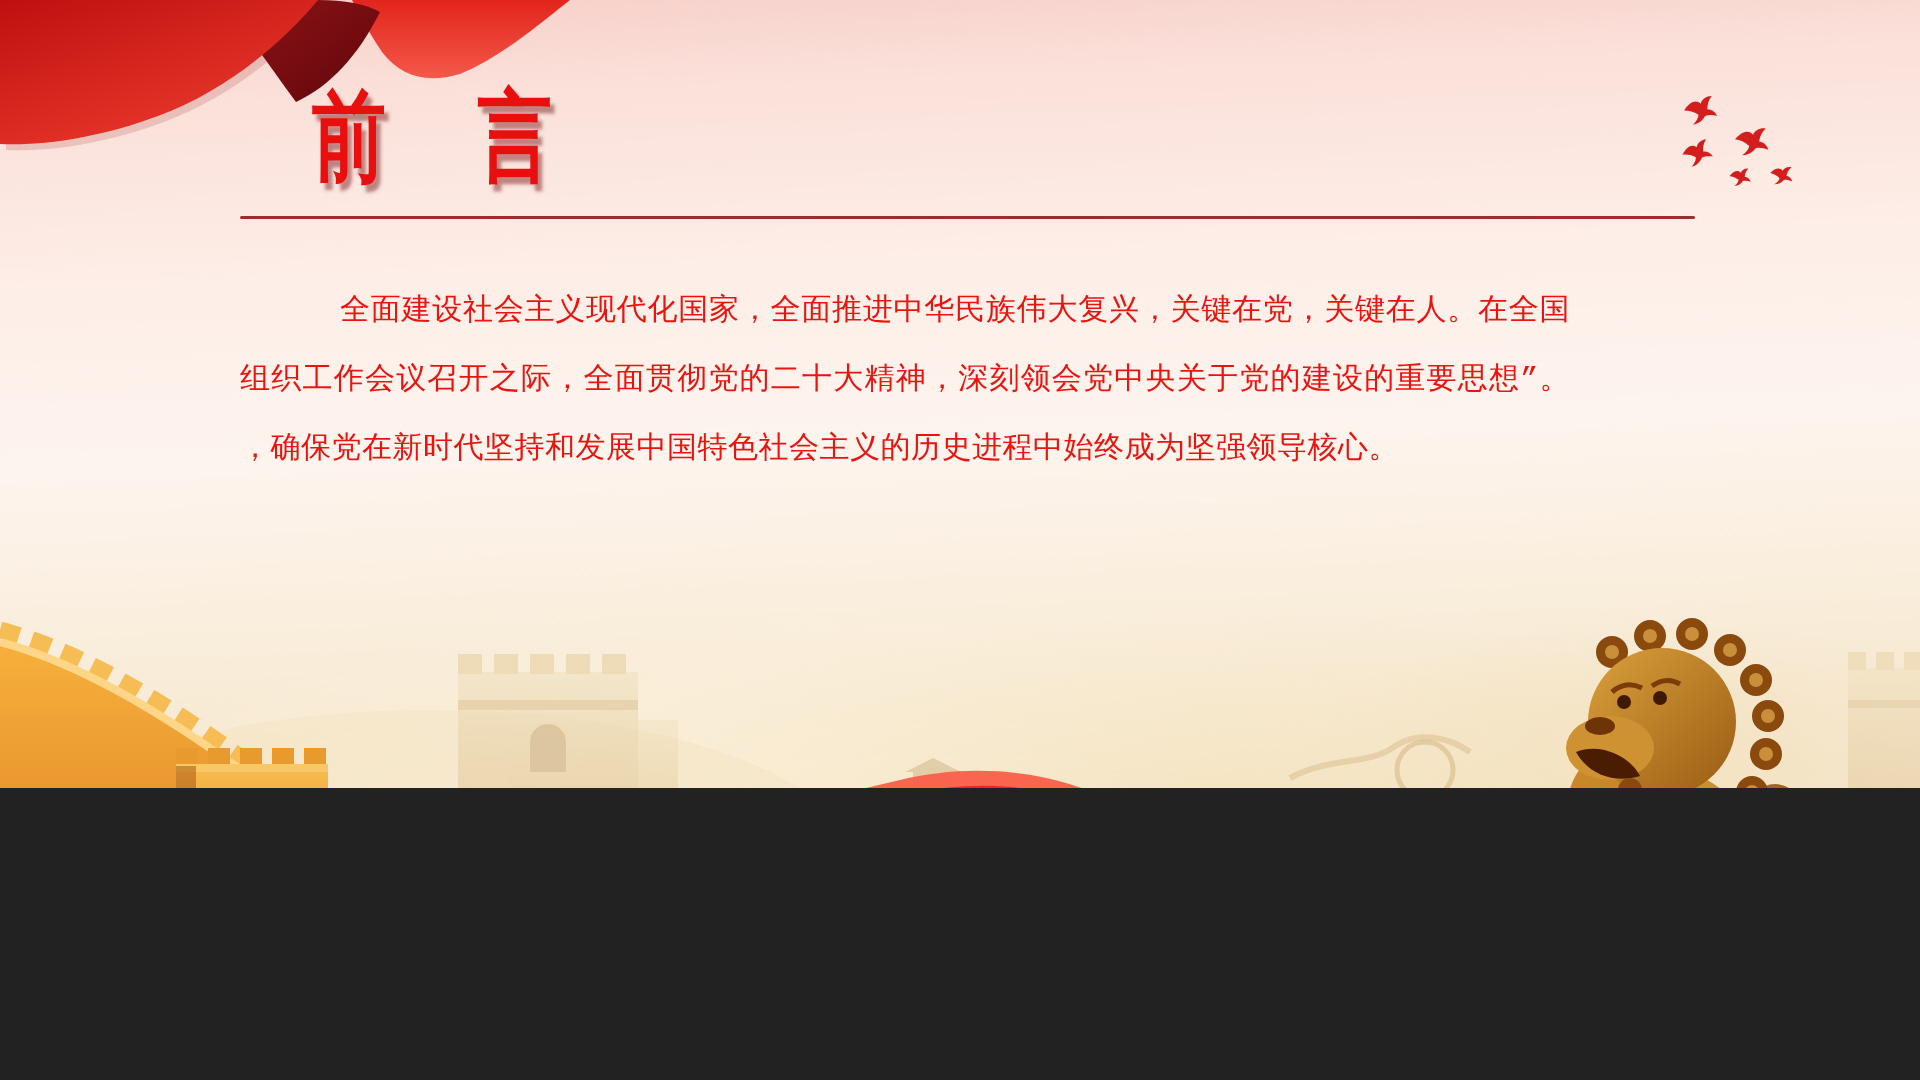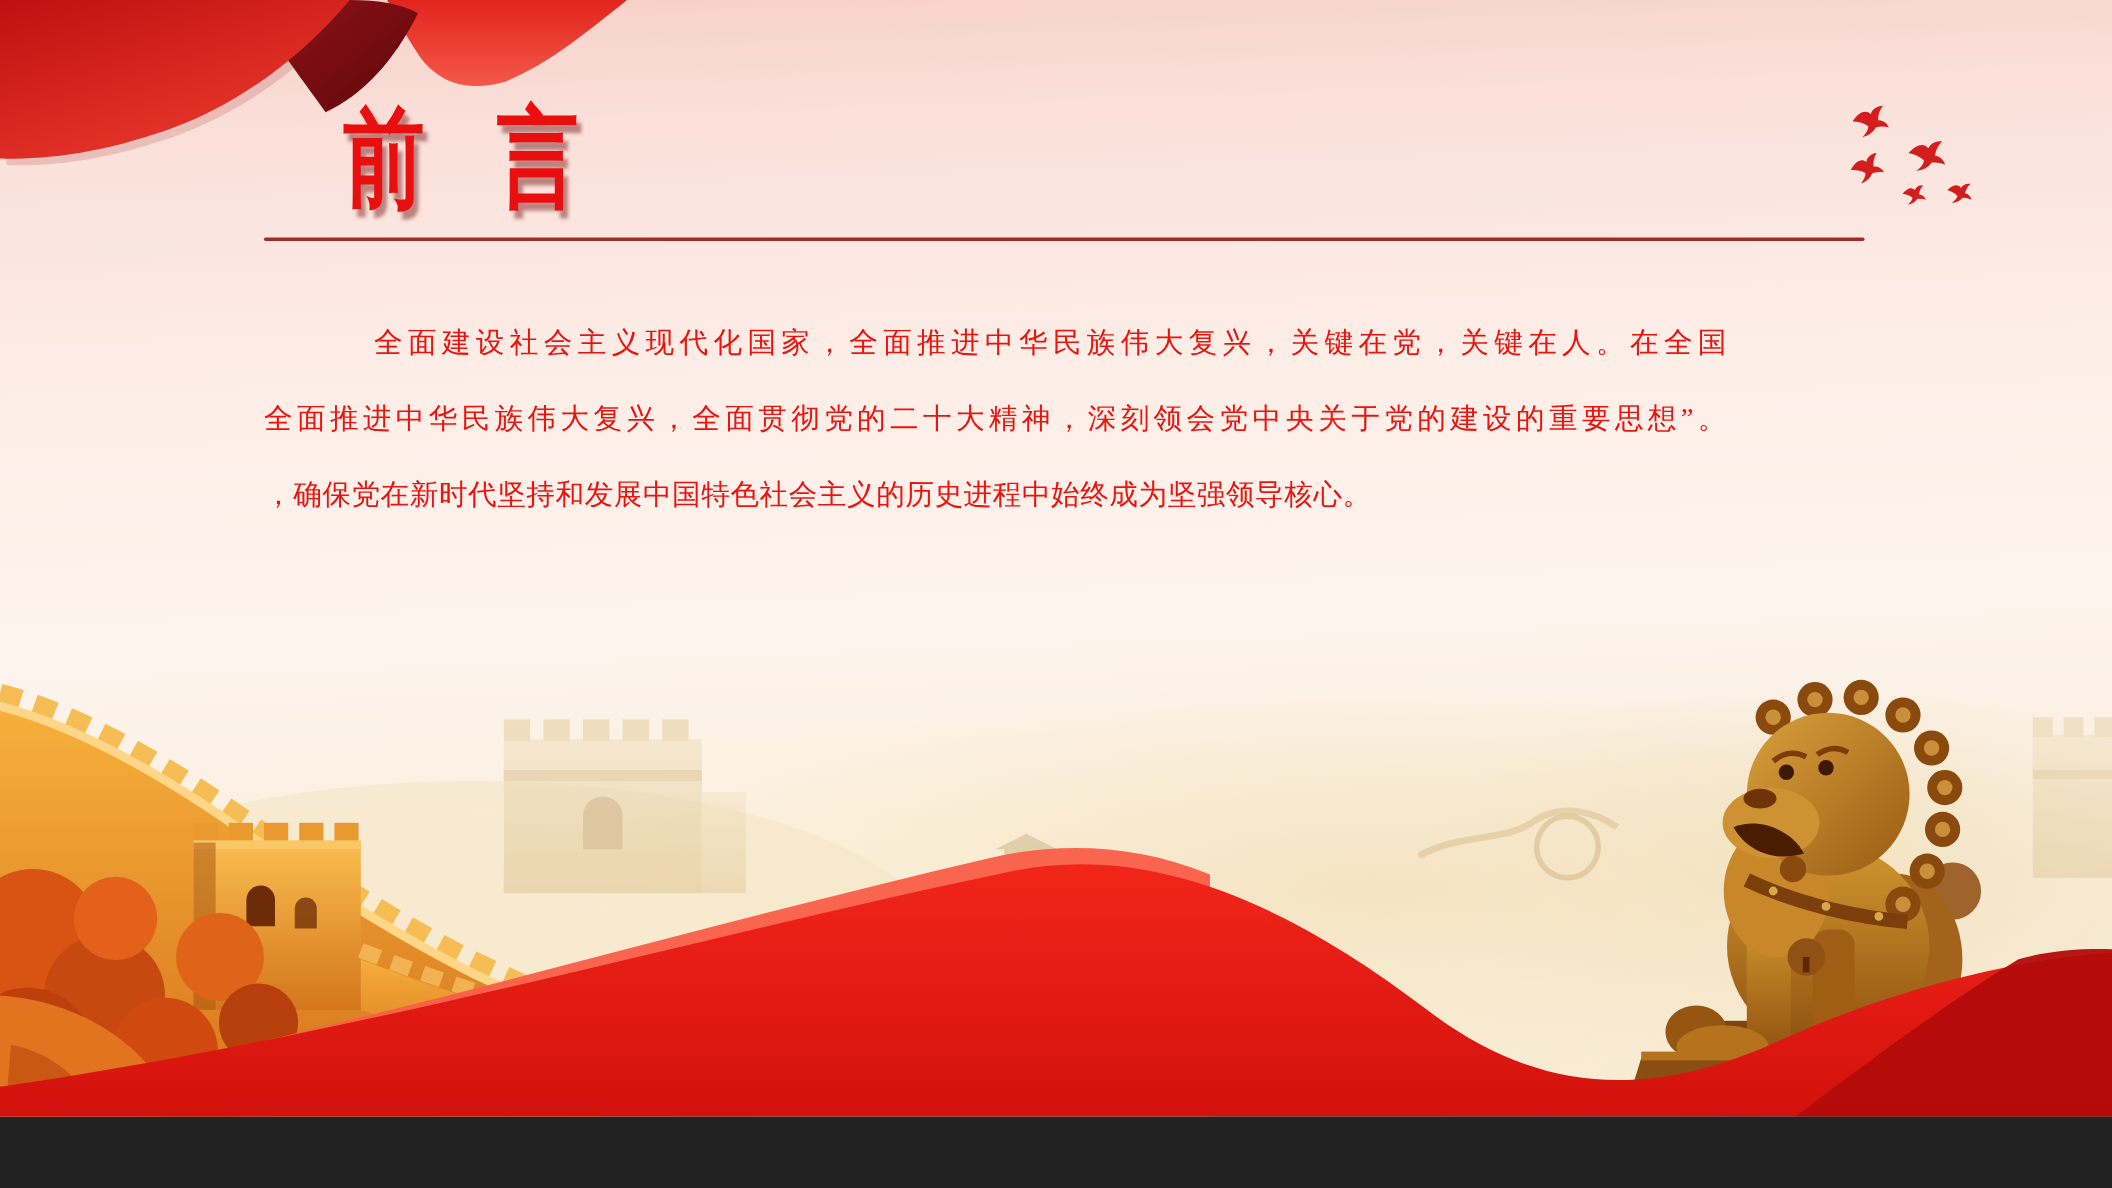--- a/index.html
+++ b/index.html
@@ -1,36 +1,36 @@
 <!DOCTYPE html>
 <html><head>
 <meta charset="utf-8">
 <style>
   html,body{margin:0;padding:0;background:#222;}
   .stage{
-    position:relative;width:1920px;height:1015px;overflow:hidden;
-    font-family:Liberation Serif, serif;
+    position:relative;width:1920px;height:788px;overflow:hidden;
+    font-family:Liberation Mono, monospace;
     background:linear-gradient(178deg,#f6cfc8 0%,#fae0d9 12%,#fdeee7 34%,#fdf4ee 55%,#faefdf 72%,#f7e9d2 88%,#f6e6cf 100%);
   }
   .stage svg{position:absolute;inset:0;pointer-events:none;}
   .title{
     position:absolute;left:312px;top:92px;
     font-size:100px;font-weight:900;color:#ea0f0f;
     letter-spacing:4px;word-spacing:56px;line-height:1.05;
     transform:scaleX(.74);transform-origin:left top;
     text-shadow:6px 7px 4px rgba(125,33,33,.5);
     white-space:nowrap;
   }
   .divider{
     position:absolute;left:240px;top:216px;width:1455px;height:3px;
     background:#9e2d2d;border-radius:2px;
   }
   .body{
     position:absolute;left:240px;top:277px;width:1330px;
-    font-size:26px;color:#ea130e;letter-spacing:.5px;
+    font-size:30px;color:#ea130e;letter-spacing:.5px;
   }
   .body-line{
     height:69px;line-height:69px;white-space:nowrap;
     text-align:justify;text-align-last:justify;
   }
   .body-line:first-child{text-indent:100px;}
   .body-line:nth-child(4){margin-top:22px;}
   .body-line:last-child{text-align-last:left;}
 </style>
 </head>
@@ -234,17 +234,17 @@
     <use href="#bird" transform="translate(1679,141) scale(1.0) rotate(-6)"></use>
     <use href="#bird" transform="translate(1729,166) scale(0.72) rotate(5)"></use>
     <use href="#bird" transform="translate(1771,162) scale(0.78) rotate(12)"></use>
   </svg>
 
   <div class="title">前 言</div>
   <div class="divider"></div>
 
   <div class="body">
       <div class="body-line">全面建设社会主义现代化国家，全面推进中华民族伟大复兴，关键在党，关键在人。在全国</div>
-      <div class="body-line">全面推进中华民族伟大复兴，全面贯彻党的二十大精神，深刻领会党中央关于党的建设的重要思想”。</div>
+      <div class="body-line">组织工作会议召开之际，全面贯彻党的二十大精神，深刻领会党中央关于党的建设的重要思想”。</div>
       <div class="body-line">，确保党在新时代坚持和发展中国特色社会主义的历史进程中始终成为坚强领导核心。</div>
     </div>
 
 </div>
 
 </body></html>

